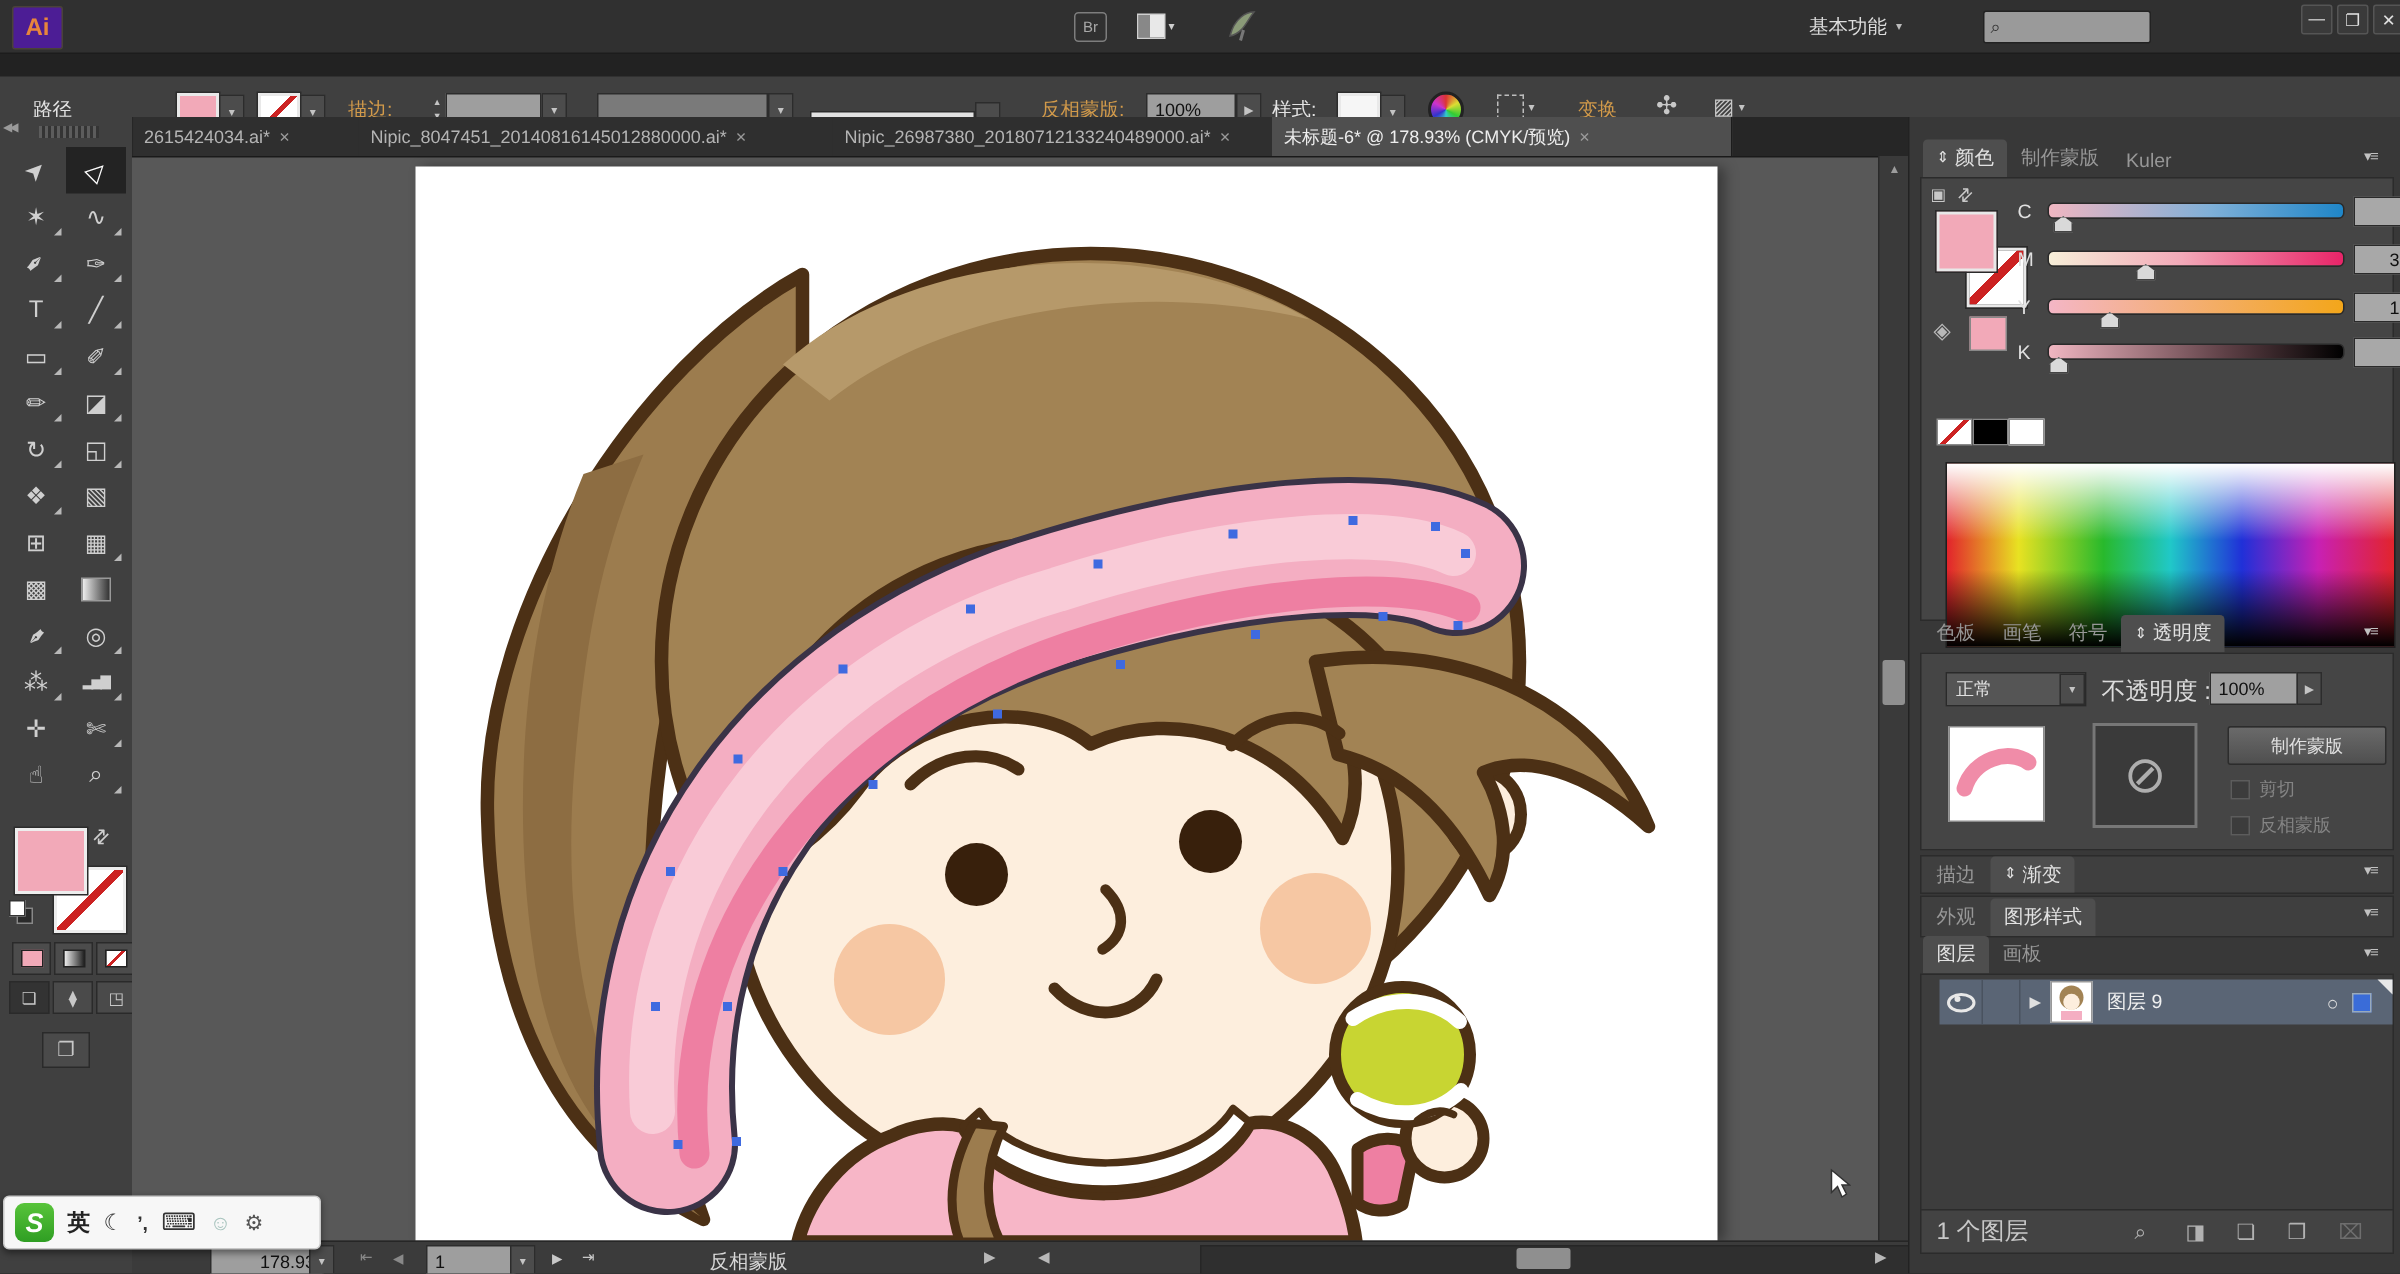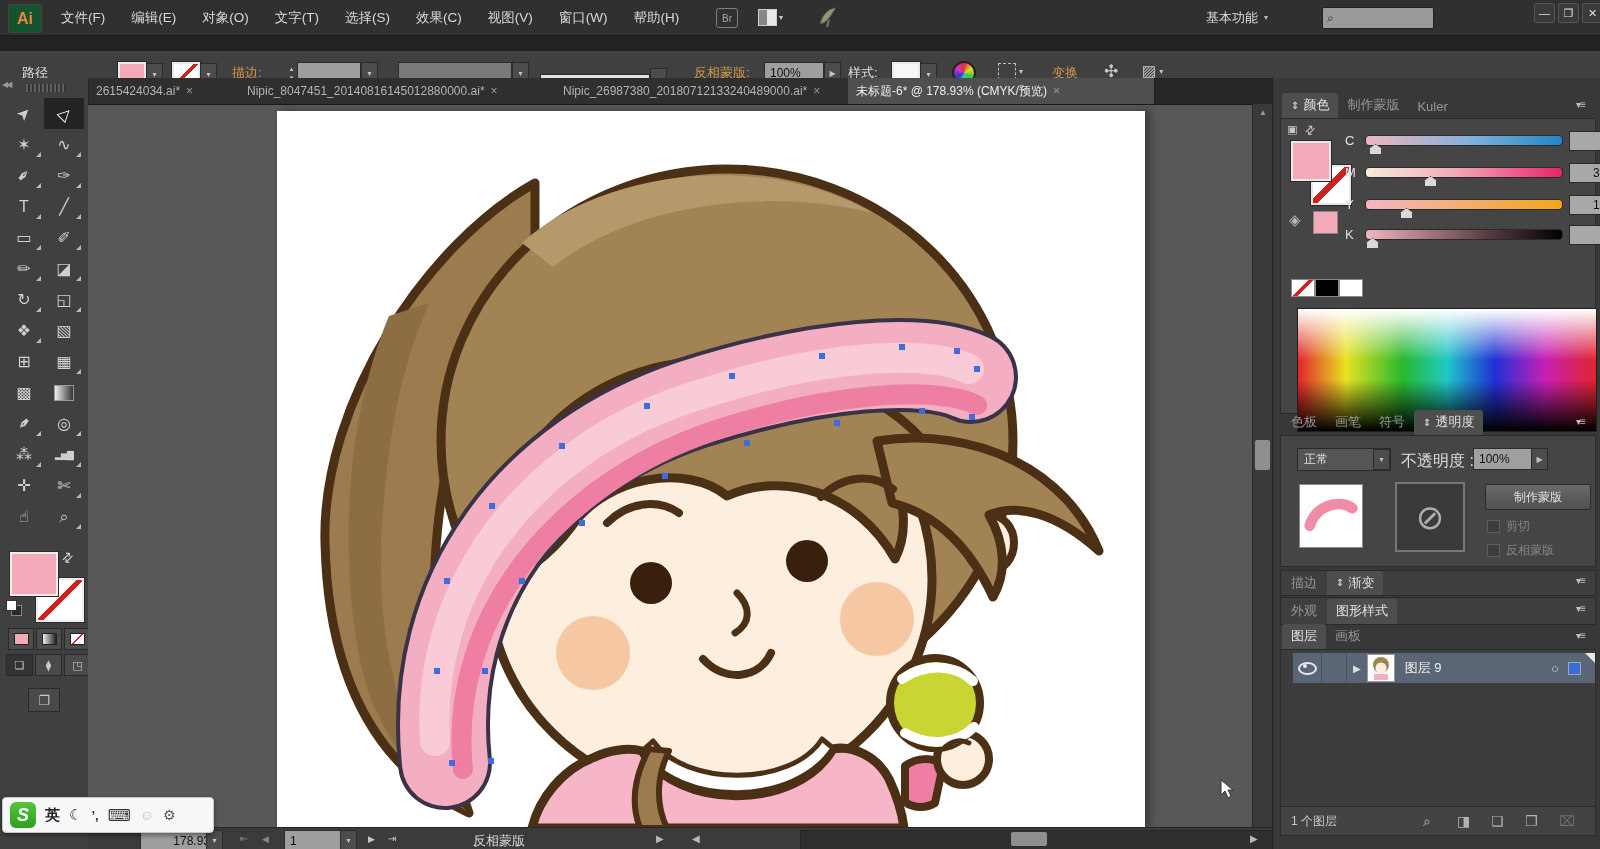--- a/index.html
+++ b/index.html
@@ -3,21 +3,21 @@
 <meta charset="utf-8">
 <style>
   html,body{margin:0;padding:0;background:#222;}
   body{width:1600px;height:849px;position:relative;overflow:hidden;
        font-family:"Liberation Sans","DejaVu Sans",sans-serif;
        -webkit-font-smoothing:antialiased;color:#d6d6d6;}
   .abs{position:absolute;}
   .row{display:flex;align-items:center;}
   
   .menubar{left:0;top:0;width:1600px;height:35px;background:#303030;border-bottom:1px solid #1c1c1c;}
-  .ailogo{left:8px;top:4px;width:32px;height:27px;background:#14532d;color:#e8853c;font-weight:bold;
+  .ailogo{left:8px;top:4px;width:32px;height:27px;background:#4c1d95;color:#e8853c;font-weight:bold;
           font-size:16px;display:flex;align-items:center;justify-content:center;border:1px solid #4a4238;border-radius:2px;}
   .menuitems{left:48px;top:0;height:35px;display:flex;}
   .mitem{padding:0 13px;line-height:35px;font-size:13.5px;color:#d8d8d8;cursor:default;}
   .brbtn{left:716px;top:8px;width:20px;height:18px;border:1px solid #7d7d7d;border-radius:3px;color:#a8a8a8;
          font-size:10px;display:flex;align-items:center;justify-content:center;}
   .appgrid{left:758px;top:9px;width:17px;height:15px;border:1px solid #cfcfcf;background:linear-gradient(to right,#888 0 45%,#e8e8e8 45%);}
   .appgrid-dd{left:779px;top:13px;font-size:8px;color:#cfcfcf;}
   .launch{left:818px;top:6px;}
   .wsp{left:1206px;top:0;height:35px;display:flex;align-items:center;font-size:13px;color:#dcdcdc;gap:6px;}
   .searchbox{left:1322px;top:7px;width:102px;height:20px;background:#9a9a9a;border:1px solid #222;border-radius:2px;display:flex;align-items:center;padding:0 4px;gap:3px;}
@@ -111,31 +111,20 @@
   
   .imebar{left:2px;top:797px;width:196px;height:34px;background:#f7f7f7;border:1px solid #c8c8c8;border-radius:4px;
           box-shadow:0 2px 5px rgba(0,0,0,.45);display:flex;align-items:center;gap:9px;padding:0 7px;z-index:50;}
   .slogo{width:26px;height:26px;border-radius:6px;background:linear-gradient(#58c43a,#2f9e23);color:#fff;font-weight:bold;font-style:italic;font-size:18px;display:flex;align-items:center;justify-content:center;}
 </style>
 </head>
 <body>
 
 <div class="abs menubar">
   <div class="abs ailogo">Ai</div>
-  <div class="abs menuitems">
-    <span class="mitem">文件(F)</span>
-    <span class="mitem">编辑(E)</span>
-    <span class="mitem">对象(O)</span>
-    <span class="mitem">文字(T)</span>
-    <span class="mitem">选择(S)</span>
-    <span class="mitem">效果(C)</span>
-    <span class="mitem">视图(V)</span>
-    <span class="mitem">窗口(W)</span>
-    <span class="mitem">帮助(H)</span>
-  </div>
   <div class="abs brbtn">Br</div>
   <div class="abs appgrid"></div>
   <span class="abs appgrid-dd">▾</span>
   <span class="abs launch">
     <svg width="20" height="22" viewBox="0 0 20 22">
         <path d="M2,18 C5,6 13,2 18,2 C13,8 11,16 2,18 Z" fill="#8a9a78" stroke="#555" stroke-width="1"></path>
         <path d="M9,21 L11,14" stroke="#777" stroke-width="2"></path>
       </svg>
   </span>
   <div class="abs wsp">
@@ -566,21 +555,21 @@
         <rect x="6" y="19" width="14" height="6" fill="#f4aec2"></rect>
       </svg>
     </div>
     <span style="margin-left:10px;font-size:13px">图层 9</span>
     <span style="position:absolute;right:36px;font-size:13px;color:#e0e0e0">○</span>
     <span style="position:absolute;right:14px;width:11px;height:11px;background:#3a6cd8;border:1px solid #9ab"></span>
     <span class="corner"></span>
   </div>
 </div>
 <div class="abs" style="left:1280px;top:806px;width:314px;height:28px;background:#434343;border:1px solid #2b2b2b;display:flex;align-items:center">
-  <span style="margin-left:10px;font-size:12px;color:#c8c8c8">1 个图层</span>
+  <span style="margin-left:10px;font-size:16px;color:#c8c8c8">1 个图层</span>
   <span class="footicon" style="position:absolute;left:142px">⌕</span>
   <span class="footicon" style="position:absolute;left:176px">◨</span>
   <span class="footicon" style="position:absolute;left:210px">❏</span>
   <span class="footicon" style="position:absolute;left:244px">❒</span>
   <span class="footicon" style="position:absolute;left:278px;color:#6e6e6e">⌧</span>
 </div>
 
 <div class="abs imebar">
   <span class="slogo">S</span>
   <span style="font-size:15px;font-weight:bold;color:#222">英</span>

